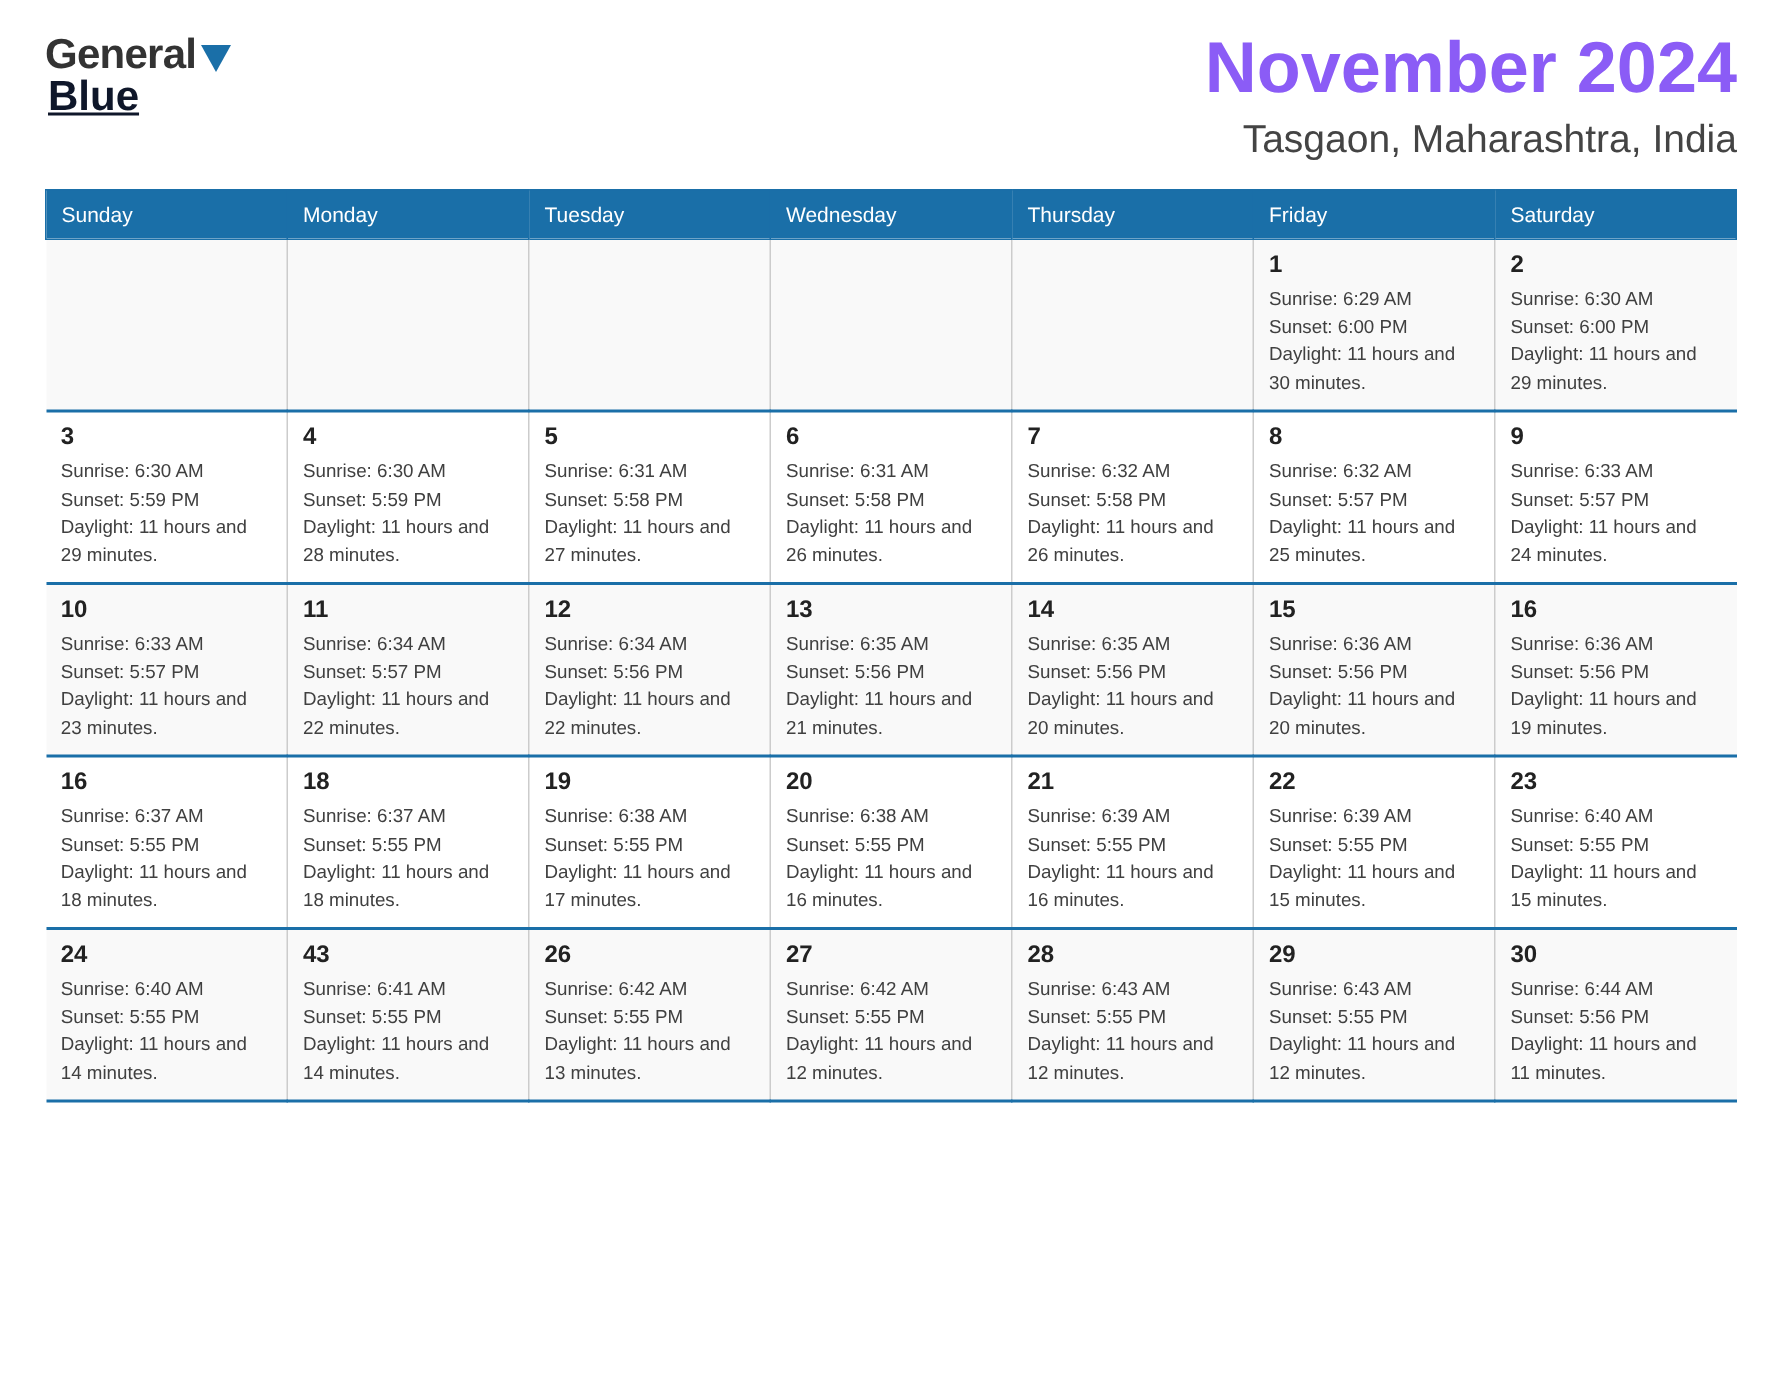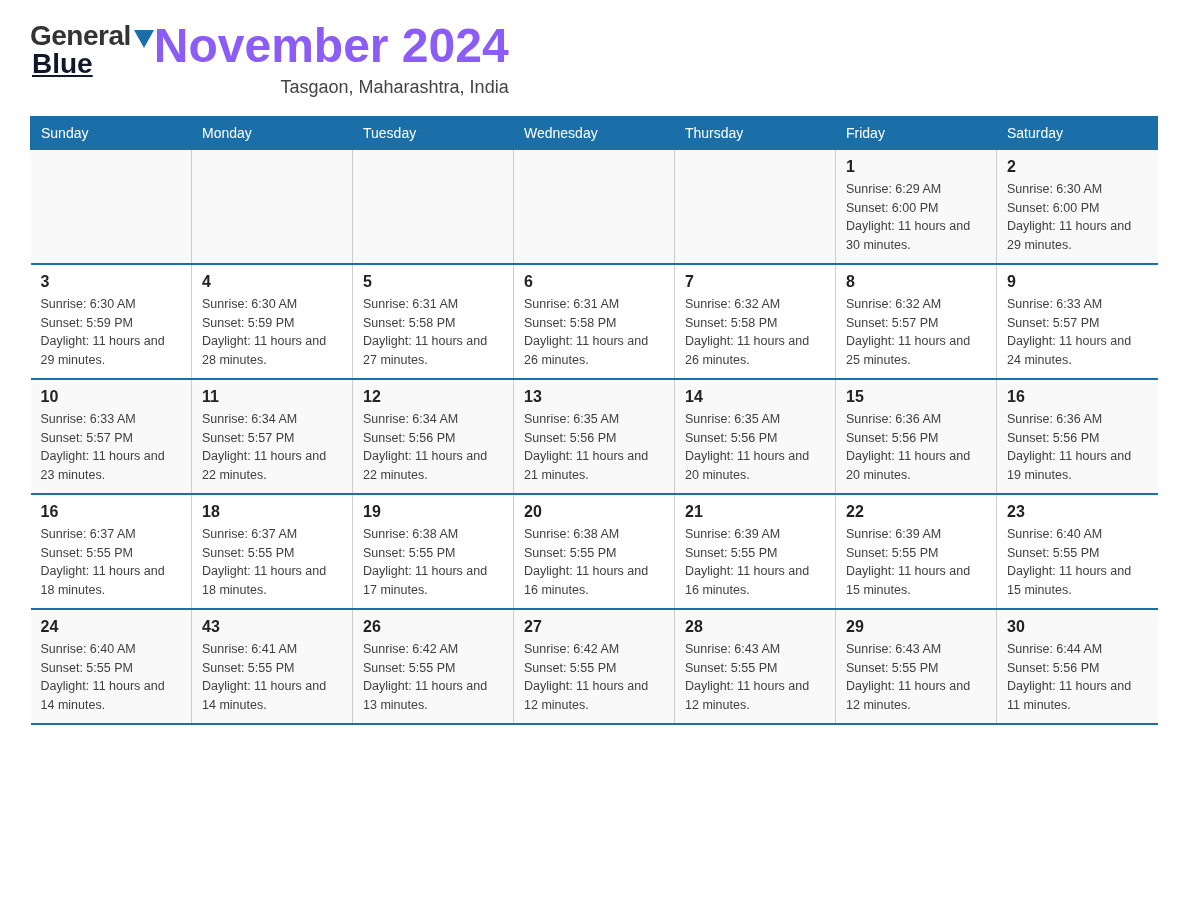--- a/index.html
+++ b/index.html
@@ -5,20 +5,21 @@
     * { margin: 0; padding: 0; box-sizing: border-box; }
     body {
       font-family: Arial, sans-serif;
       background: #fff;
       width: 1188px;
       min-height: 918px;
       padding: 20px 30px;
     }
     .header {
       display: flex;
+      justify-content: space-between;
       align-items: flex-start;
       margin-bottom: 18px;
     }
     .logo {
       display: flex;
       flex-direction: column;
       align-items: flex-start;
     }
     .logo-top {
       display: flex;
@@ -50,21 +51,21 @@
     .title-area {
       text-align: right;
     }
     .month-title {
       font-size: 48px;
       font-weight: bold;
       color: #8b5cf6;
       line-height: 1.1;
     }
     .location {
-      font-size: 18px;
+      font-size: 26px;
       color: #444;
       margin-top: 4px;
     }
     table {
       width: 100%;
       border-collapse: collapse;
     }
     thead tr {
       background-color: #1a6fa8;
     }

